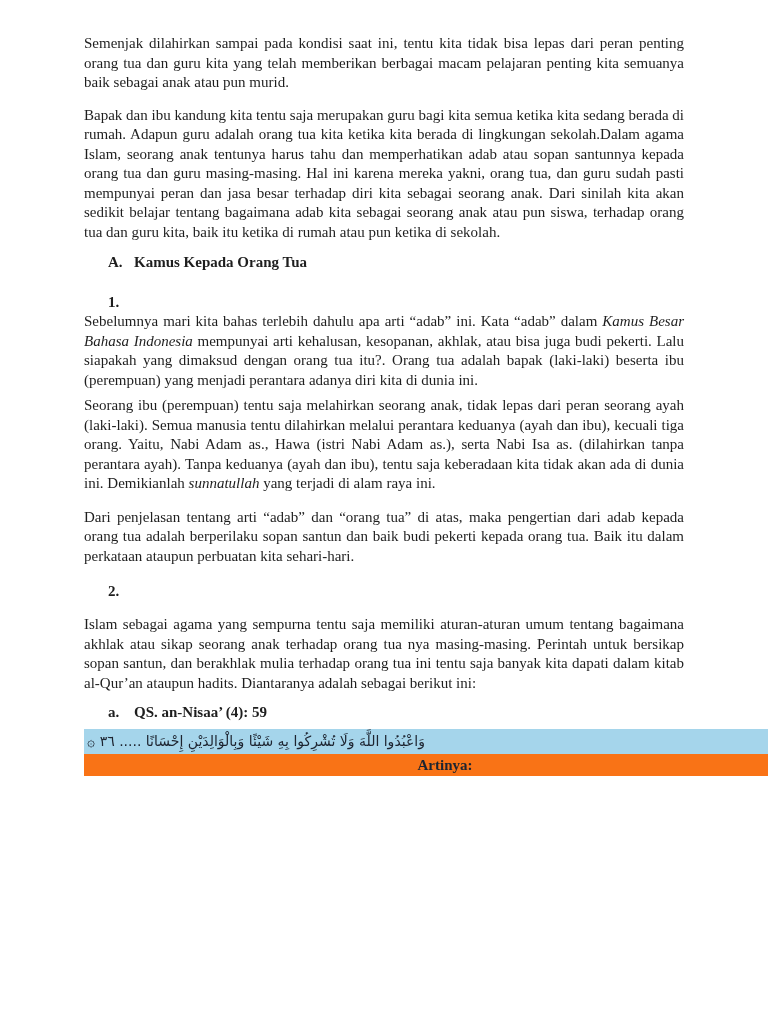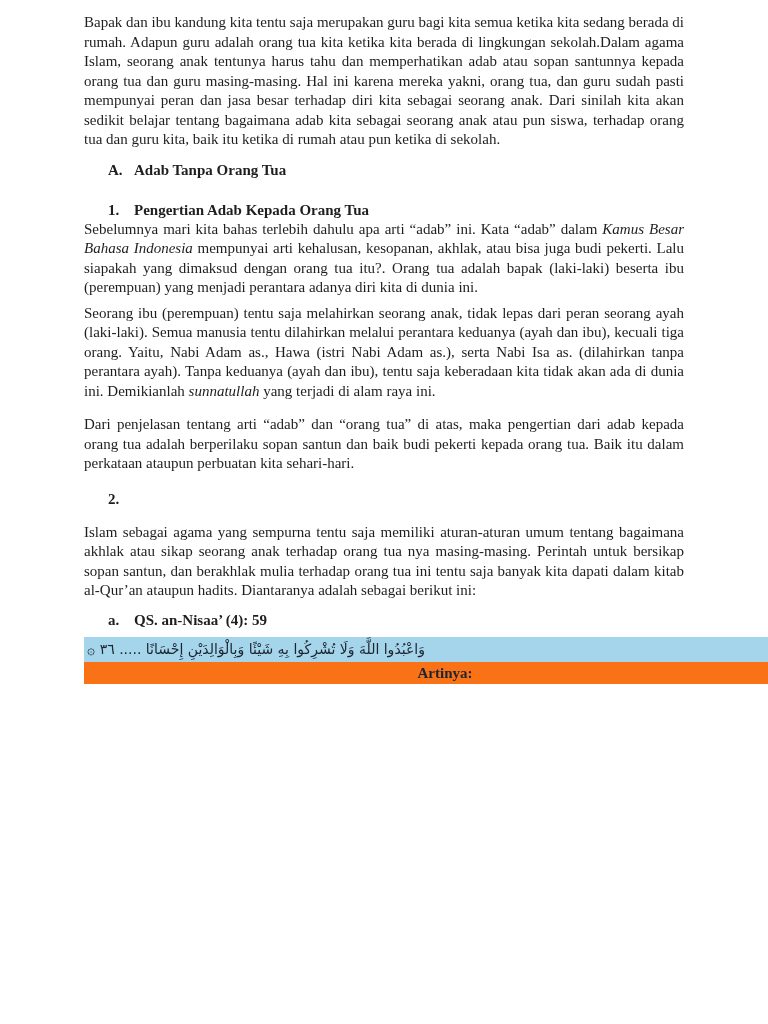--- a/index.html
+++ b/index.html
@@ -75,31 +75,31 @@
   }
   .italic { font-style: italic; }
 </style>
 </head>
 <body>
 
 <div class="page">
   <div class="content">
 
 
+    <p class="body-par mt-p1">Semenjak dilahirkan sampai pada kondisi saat ini, tentu kita tidak bisa lepas dari peran penting orang tua dan guru kita yang telah memberikan berbagai macam pelajaran penting kita semuanya baik sebagai anak atau pun murid.</p>
 
     <p class="body-par mt-p2">Bapak dan ibu kandung kita tentu saja merupakan guru bagi kita semua ketika kita sedang berada di rumah. Adapun guru adalah orang tua kita ketika kita berada di lingkungan sekolah.Dalam agama Islam, seorang anak tentunya harus tahu dan memperhatikan adab atau sopan santunnya kepada orang tua dan guru masing-masing. Hal ini karena mereka yakni, orang tua, dan guru sudah pasti mempunyai peran dan jasa besar terhadap diri kita sebagai seorang anak. Dari sinilah kita akan sedikit belajar tentang bagaimana adab kita sebagai seorang anak atau pun siswa, terhadap orang tua dan guru kita, baik itu ketika di rumah atau pun ketika di sekolah.</p>
 
     <div class="heading mt-ha">
       <span class="h-label">A.</span>
-      <span>Adab Tanpa Orang Tua</span>
+      <span>Kamus Kepada Orang Tua</span>
     </div>
 
     <div class="heading mt-h1">
       <span class="h-label">1.</span>
-      <span>Pengertian Adab Kepada Orang Tua</span>
     </div>
 
     <p class="body-par mt-p3"><span>Sebelumnya mari kita bahas terlebih dahulu apa arti “adab” ini. Kata “adab” dalam </span><span class="italic">Kamus Besar Bahasa Indonesia</span><span> mempunyai arti kehalusan, kesopanan, akhlak, atau bisa juga budi pekerti. Lalu siapakah yang dimaksud dengan orang tua itu?. Orang tua adalah bapak (laki-laki) beserta ibu (perempuan) yang menjadi perantara adanya diri kita di dunia ini.</span></p>
 
     <p class="body-par mt-p4"><span>Seorang ibu (perempuan) tentu saja melahirkan seorang anak, tidak lepas dari peran seorang ayah (laki-laki). Semua manusia tentu dilahirkan melalui perantara keduanya (ayah dan ibu), kecuali tiga orang. Yaitu, Nabi Adam as., Hawa (istri Nabi Adam as.), serta Nabi Isa as. (dilahirkan tanpa perantara ayah). Tanpa keduanya (ayah dan ibu), tentu saja keberadaan kita tidak akan ada di dunia ini. Demikianlah </span><span class="italic">sunnatullah</span><span> yang terjadi di alam raya ini.</span></p>
 
     <p class="body-par mt-p5">Dari penjelasan tentang arti “adab” dan “orang tua” di atas, maka pengertian dari adab kepada orang tua adalah berperilaku sopan santun dan baik budi pekerti kepada orang tua. Baik itu dalam perkataan ataupun perbuatan kita sehari-hari.</p>
 
     <div class="heading mt-h2">
       <span class="h-label">2.</span>

